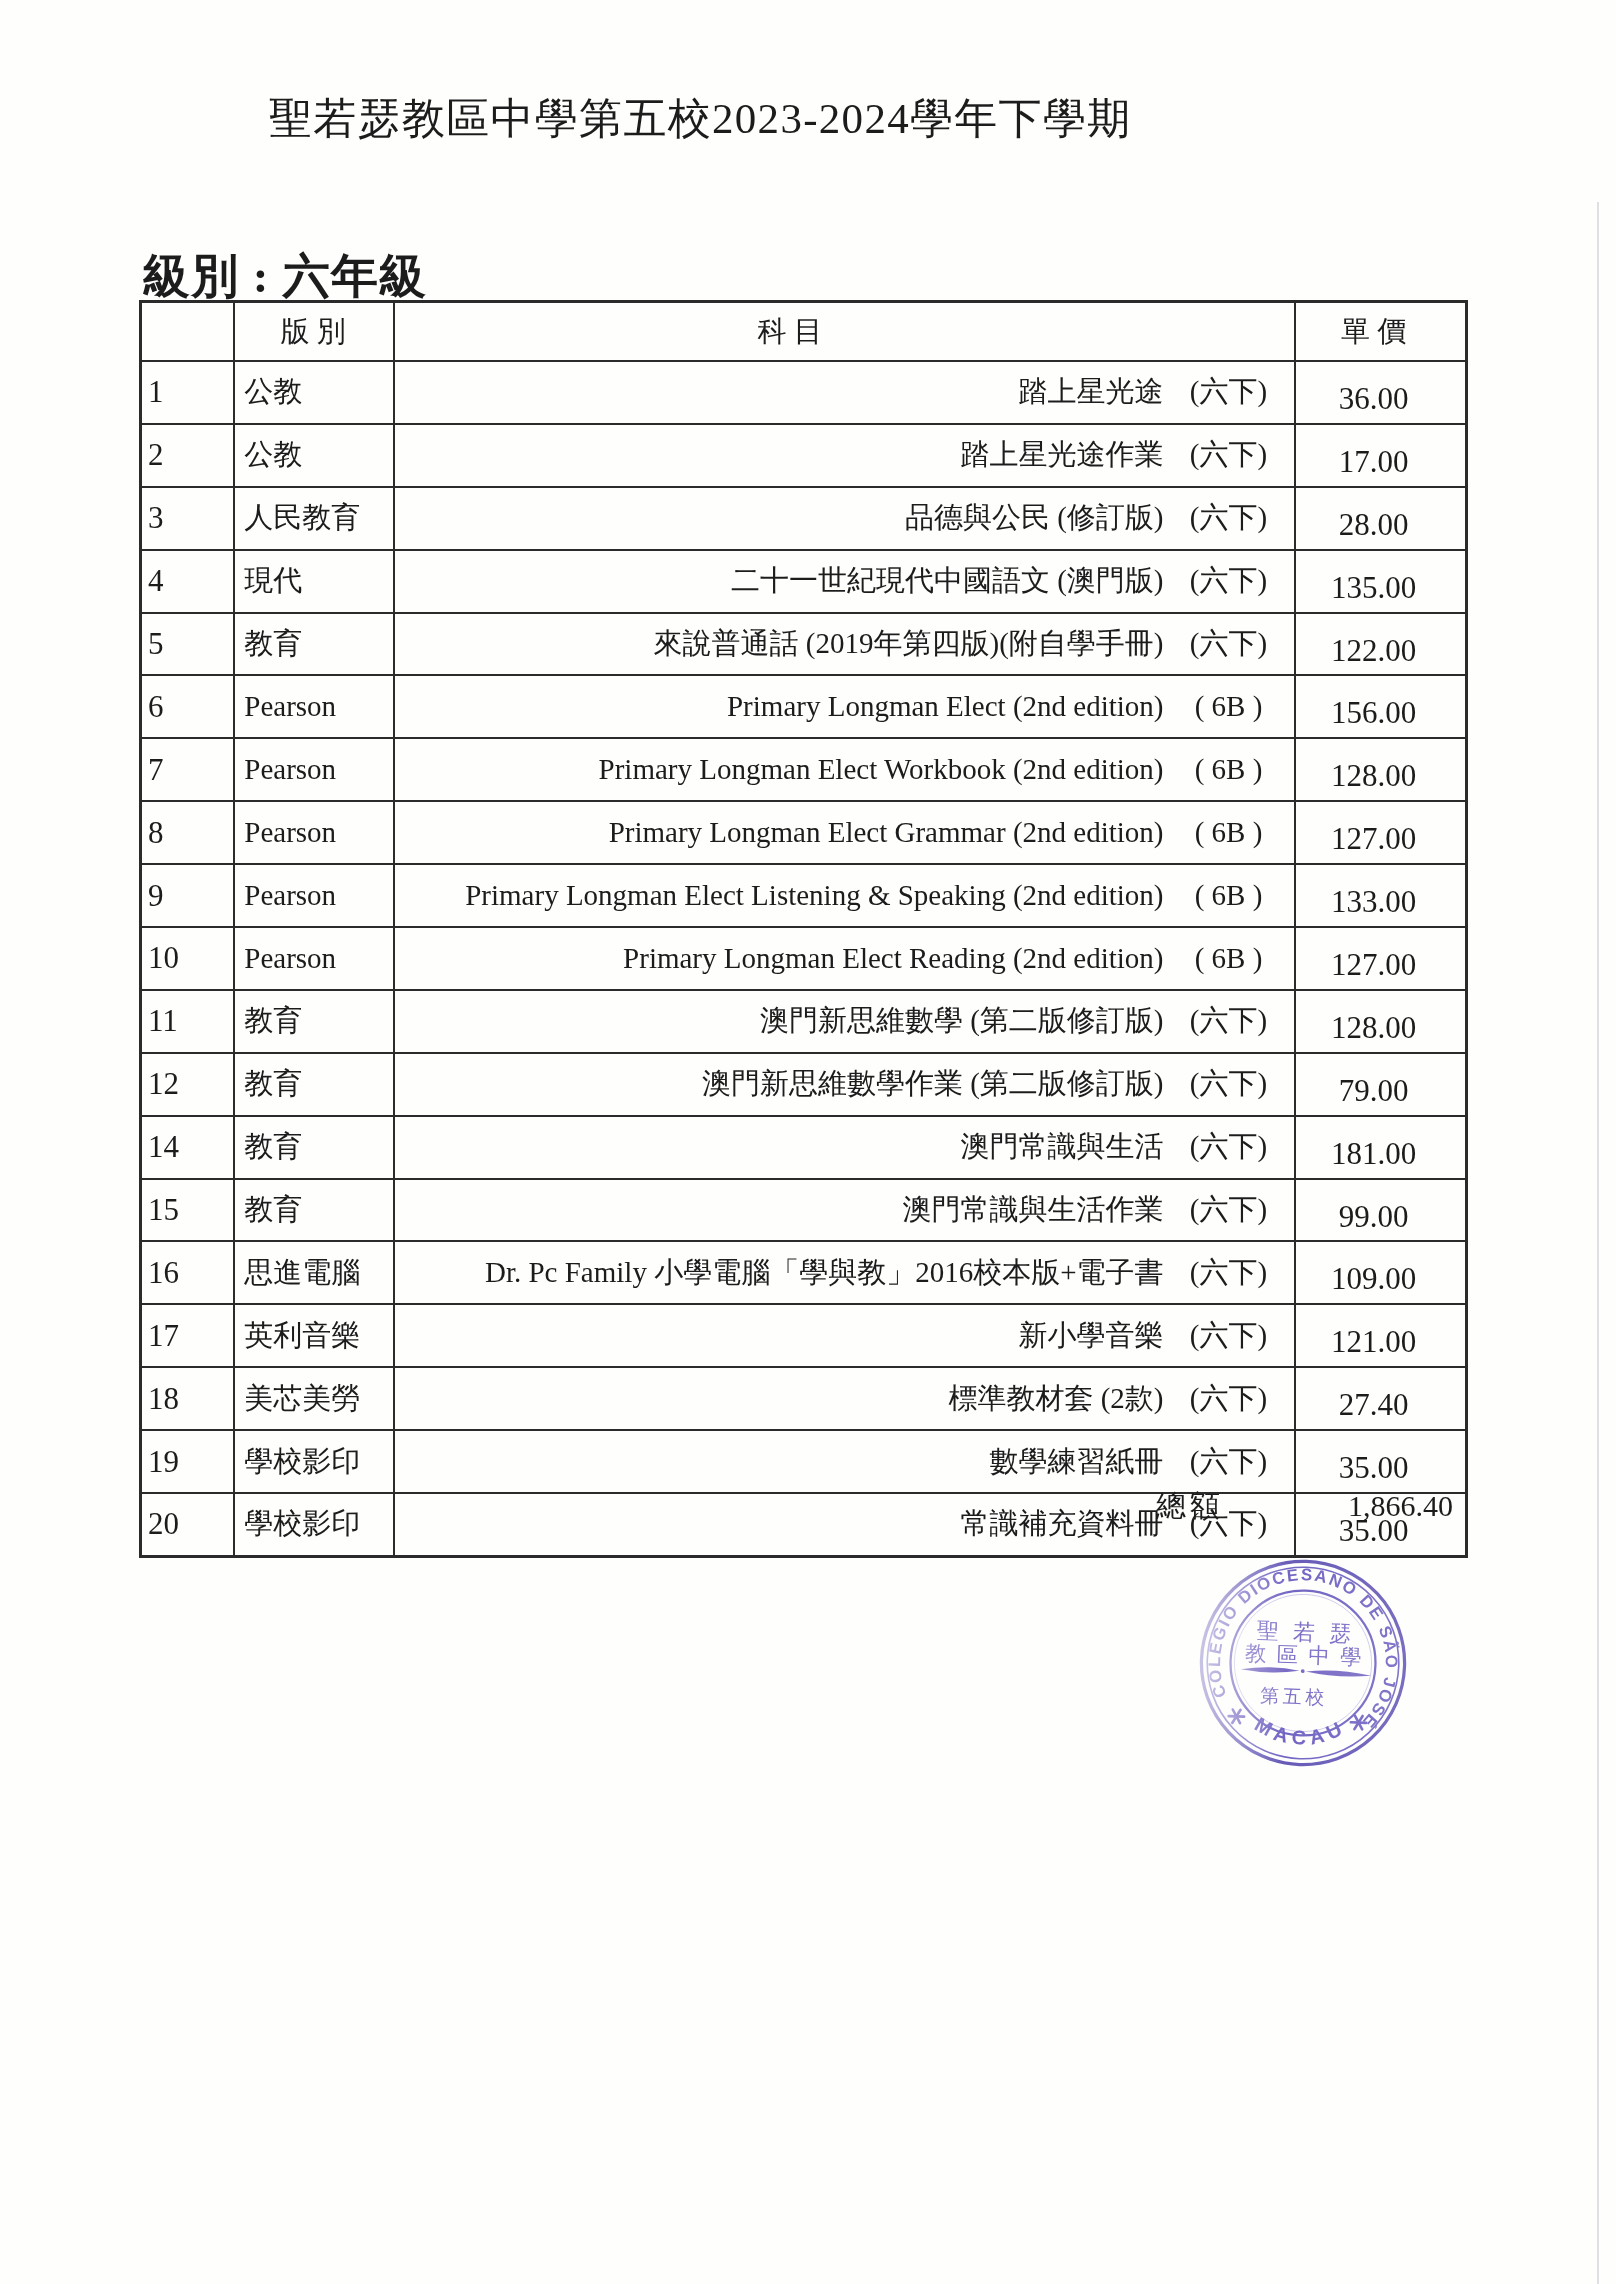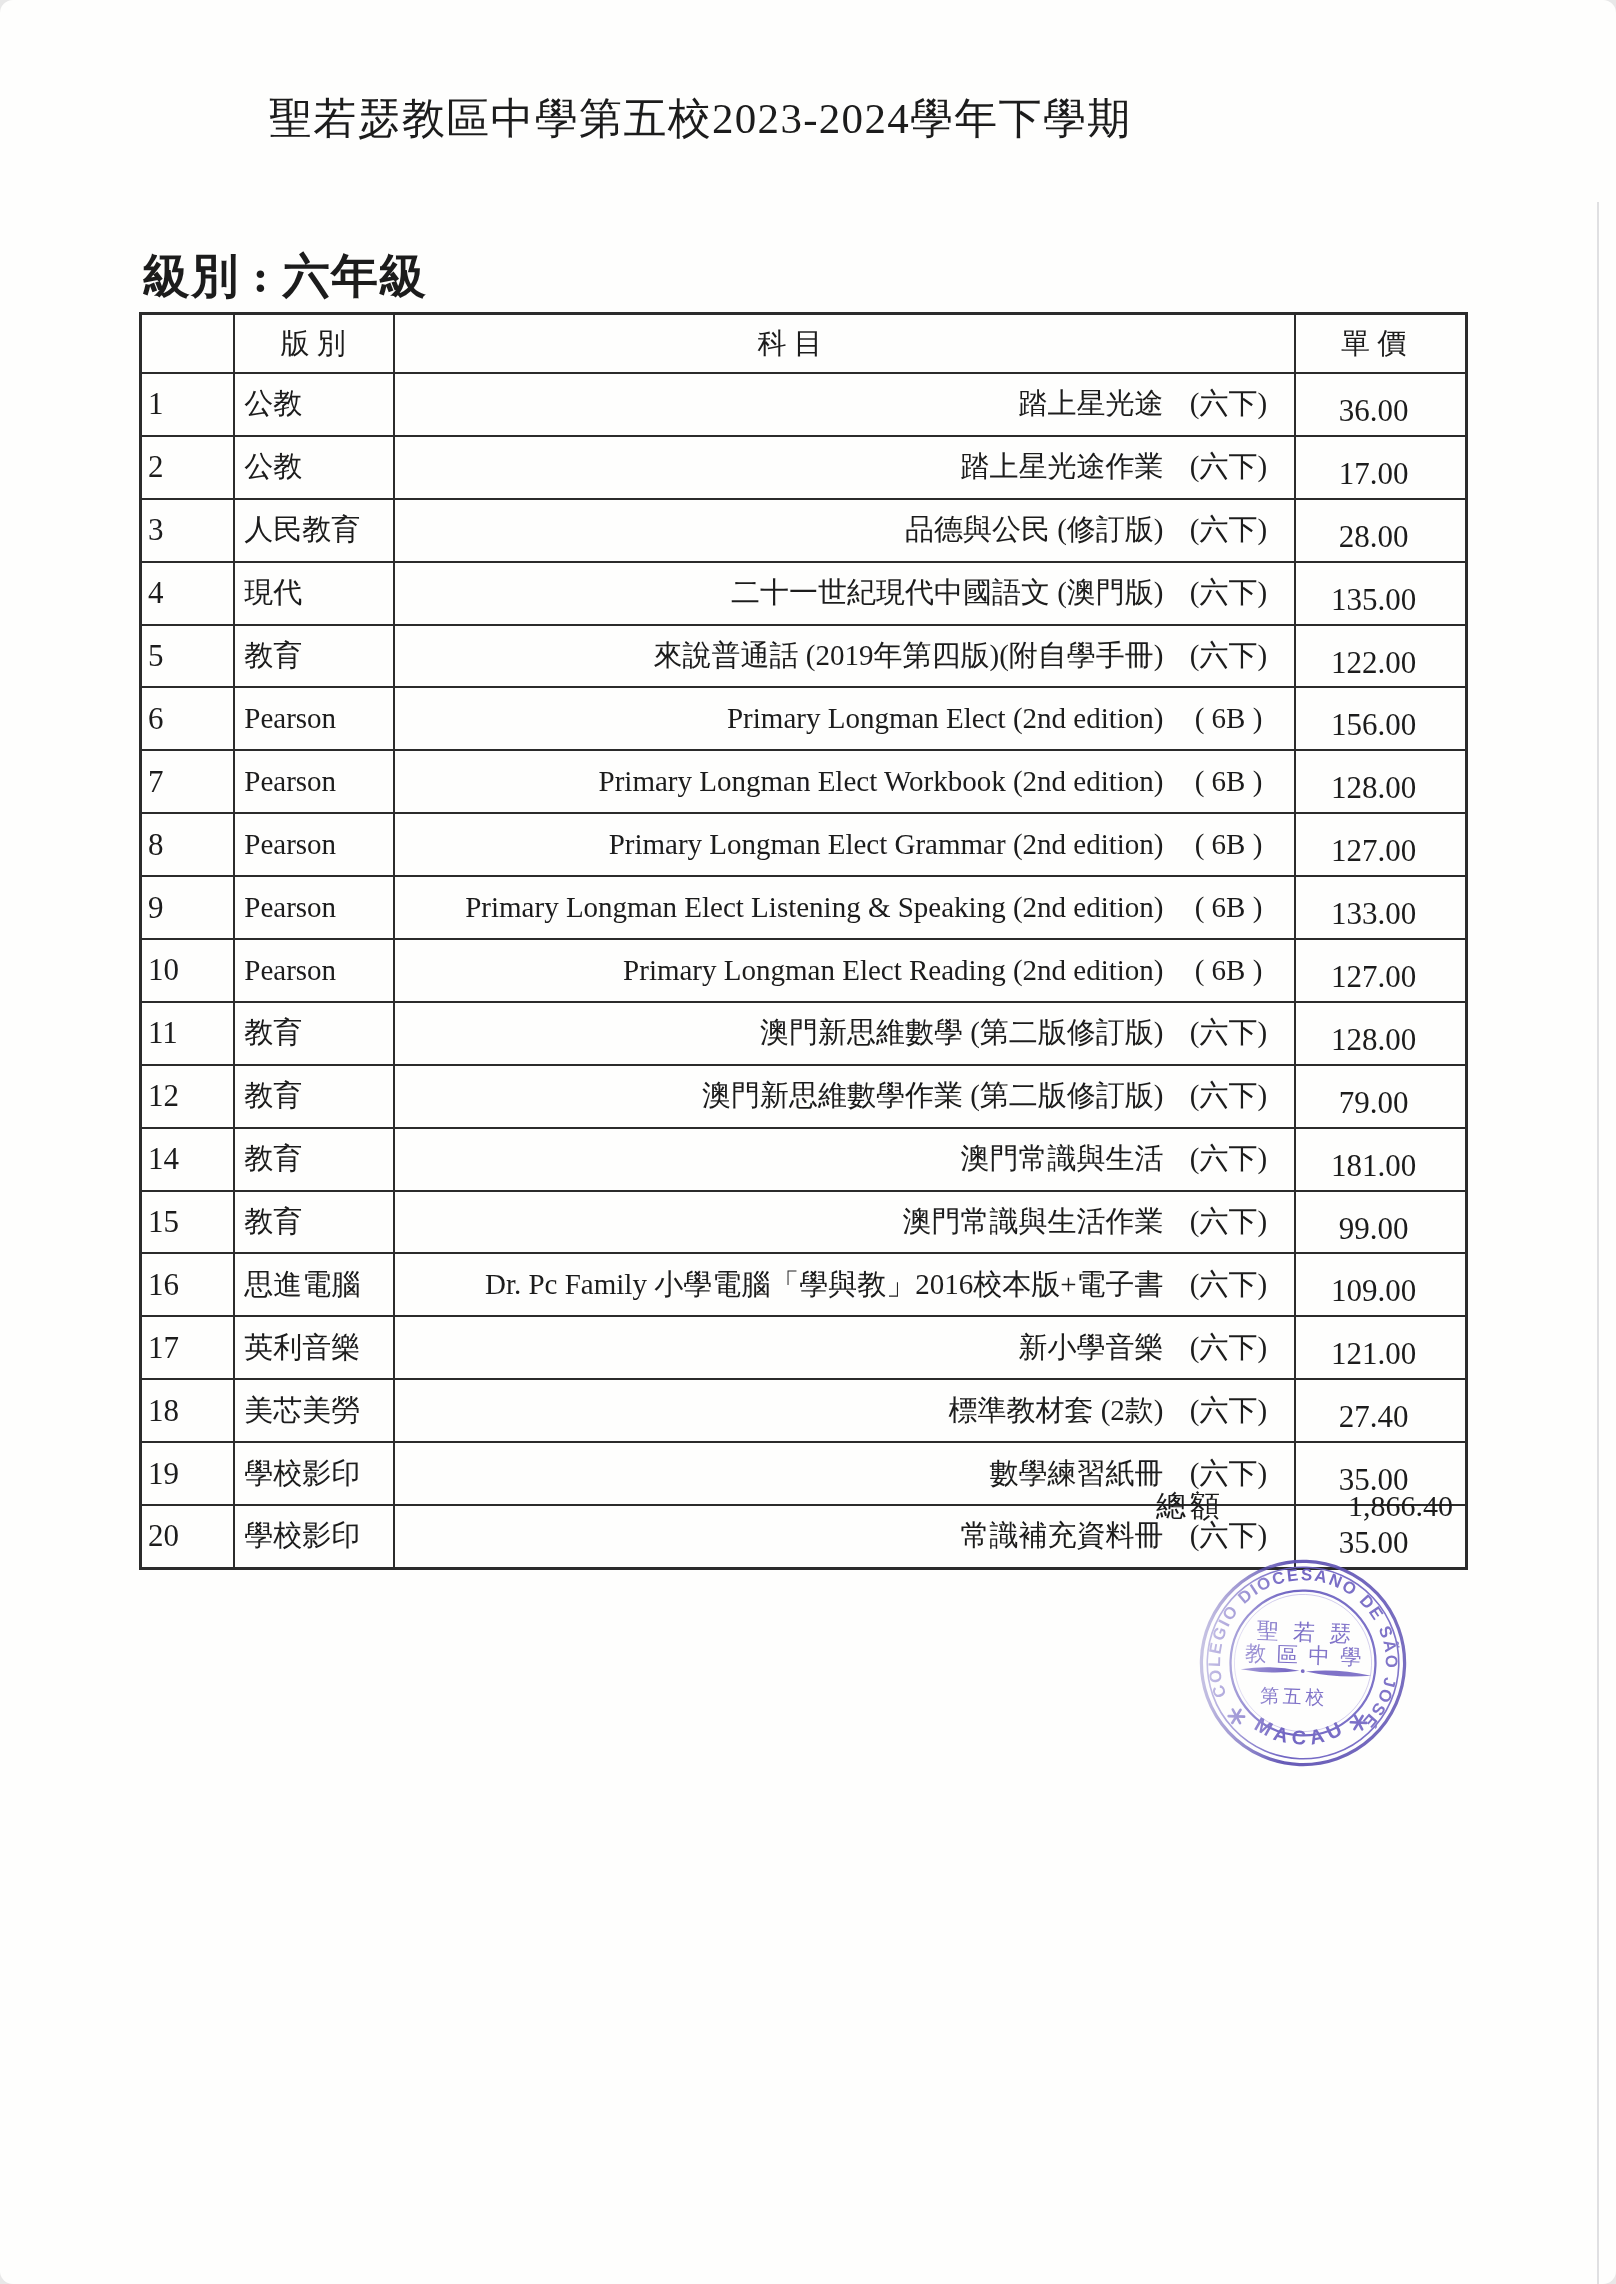--- a/index.html
+++ b/index.html
@@ -4,38 +4,36 @@
 <style>
   html,body{margin:0;padding:0;background:#e8e8e8;}
   .page{
     position:relative;
     width:1616px;height:2284px;
     background:#fefefdff;
     font-family:"Liberation Serif","DejaVu Serif",serif;
     color:#1c1c1c;
     overflow:hidden;
     margin:0 auto;
-    border-radius:13px;
   }
   .title{
     position:absolute;left:269px;top:90px;
     font-size:43px;font-weight:400;letter-spacing:1.3px;
     white-space:nowrap;
   }
   .grade{
     position:absolute;left:143px;top:245px;
     font-size:47px;font-weight:700;letter-spacing:1.3px;
     white-space:nowrap;
   }
   table.booklist{
     position:absolute;left:139px;top:300px;
     width:1327px;
     border-collapse:collapse;table-layout:fixed;
     border:3.3px solid #2b2b2b;
-    margin-top:12px;
   }
   table.booklist th, table.booklist td{
     border:2px solid #2b2b2b;
     font-weight:400;
     overflow:hidden;white-space:nowrap;
   }
   table.booklist th{height:55px;font-size:29px;vertical-align:middle;}
   table.booklist td{height:54px;font-size:29px;vertical-align:middle;}
   .c-num{text-align:left;padding-left:5.9px;font-size:31px !important;}
   .c-pub{padding-left:9.8px;}

